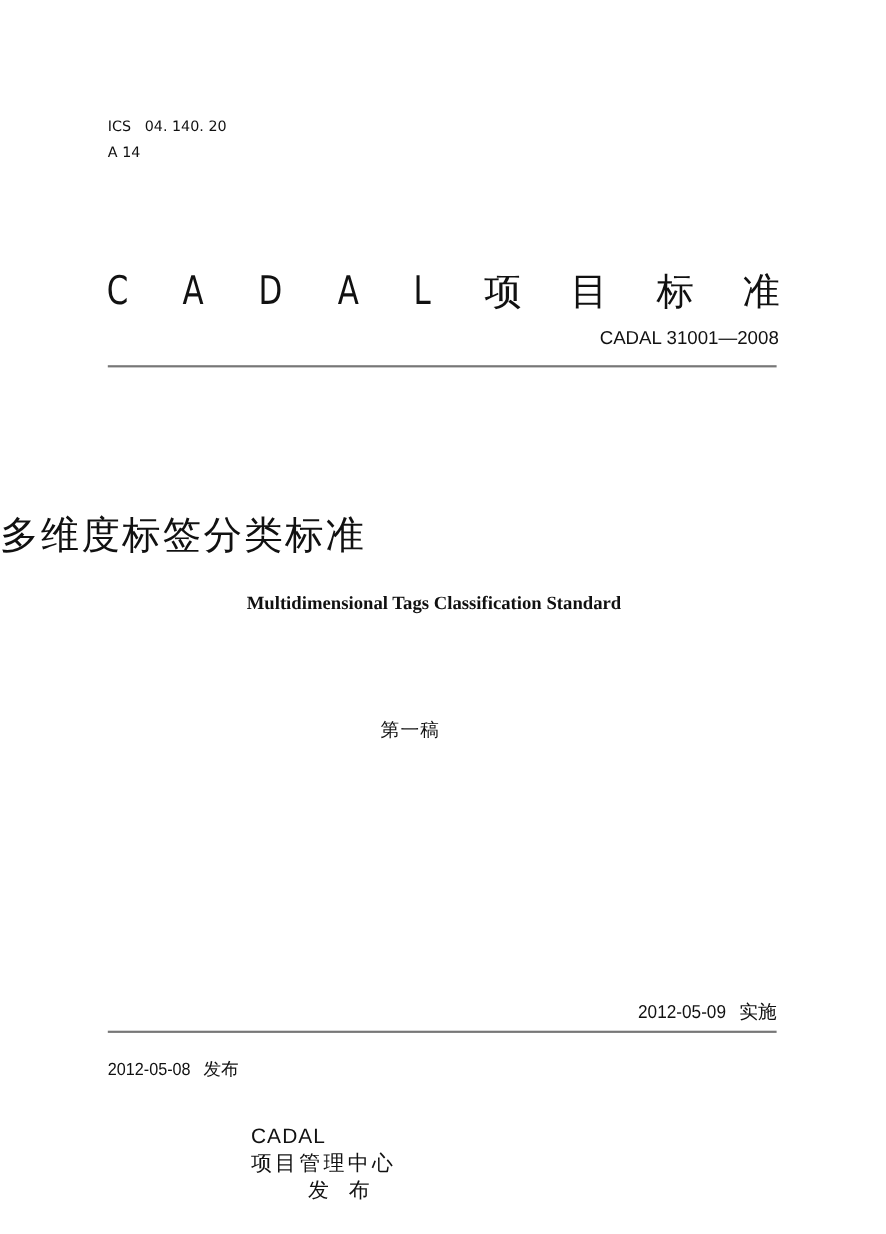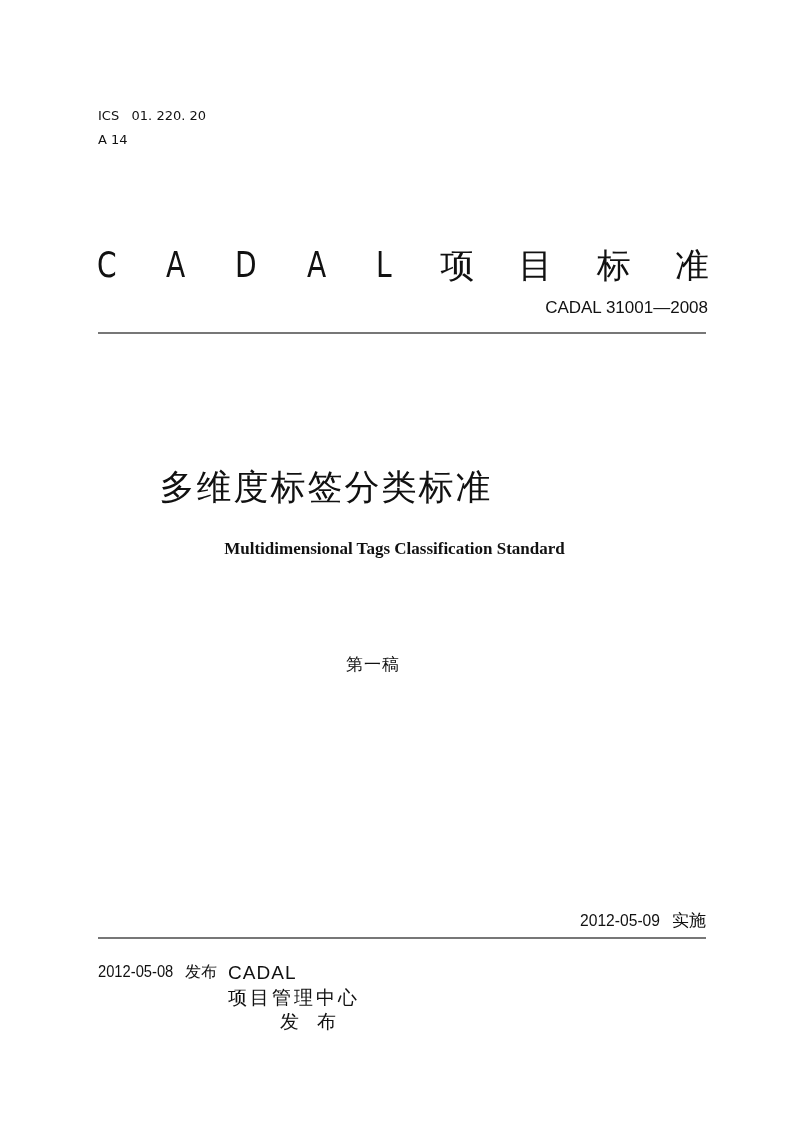--- a/index.html
+++ b/index.html
@@ -8,36 +8,36 @@
     .ics { left: 98px; top: 108px; font-size: 13px; line-height: 16px; }
     .ics span { white-space: pre; text-align: right; }
     .cls { left: 98px; top: 132px; font-size: 13px; line-height: 16px; white-space: pre; }
     .series { left: 97px; top: 243px; width: 612px; display: flex; justify-content: space-between; align-items: center; font-size: 34px; line-height: 44px; font-family: "DejaVu Sans", sans-serif; }
     .series span { display: inline-block; }
     .series .lat { transform: scaleX(0.78); transform-origin: left center; font-size: 36px; }
     .code { right: 97px; top: 297px; font-size: 17px; line-height: 22px; font-family: "Liberation Sans", sans-serif; }
     .rule { left: 98px; width: 608px; height: 0; border-top: 2px solid #777; }
     .rule1 { top: 332px; }
     .rule2 { top: 937px; }
-    .title-cn { left: 0; width: 652px; top: 464px; text-align: center; font-size: 35px; line-height: 46px; letter-spacing: 2px; font-family: "DejaVu Sans", sans-serif; }
+    .title-cn { left: 0; width: 652px; top: 464px; font-size: 35px; line-height: 46px; letter-spacing: 2px; font-family: "DejaVu Sans", sans-serif; }
     .title-en { left: 0; width: 789px; top: 538px; text-align: center; font-size: 17px; line-height: 22px; font-weight: bold; font-family: "Liberation Serif", serif; }
     .draft { left: 0; width: 746px; top: 653px; text-align: center; font-size: 17px; line-height: 22px; letter-spacing: 1px; }
     .date-left { left: 98px; top: 961px; font-size: 16px; line-height: 22px; }
     .date-right { right: 99px; top: 909px; font-size: 17px; line-height: 22px; }
     .date-left .num, .date-right .num { font-family: "Liberation Sans", sans-serif; transform: scaleX(0.92); display: inline-block; transform-origin: left center; }
-    .publisher { left: 216px; top: 936px; font-size: 19px; line-height: 24px; white-space: pre; }
+    .publisher { left: 216px; top: 997px; font-size: 19px; line-height: 24px; white-space: pre; }
     .publisher .org-en { font-family: "Liberation Sans", sans-serif; letter-spacing: 1px; }
     .publisher .org-cn { letter-spacing: 3px; }
     .publisher .issue { margin-left: 52px; letter-spacing: 18px; }
   </style>
 </head>
 <body>
 
 <div class="abs ics">
-  <span>ICS</span><span>   </span><span>01. 220. 20</span>
+  <span>ICS</span><span>   </span><span>04. 140. 20</span>
 </div>
 <div class="abs cls">A 14</div>
 
 <div class="abs series">
   <span class="lat">C</span>
   <span class="lat">A</span>
   <span class="lat">D</span>
   <span class="lat">A</span>
   <span class="lat">L</span>
   <span>项</span>

